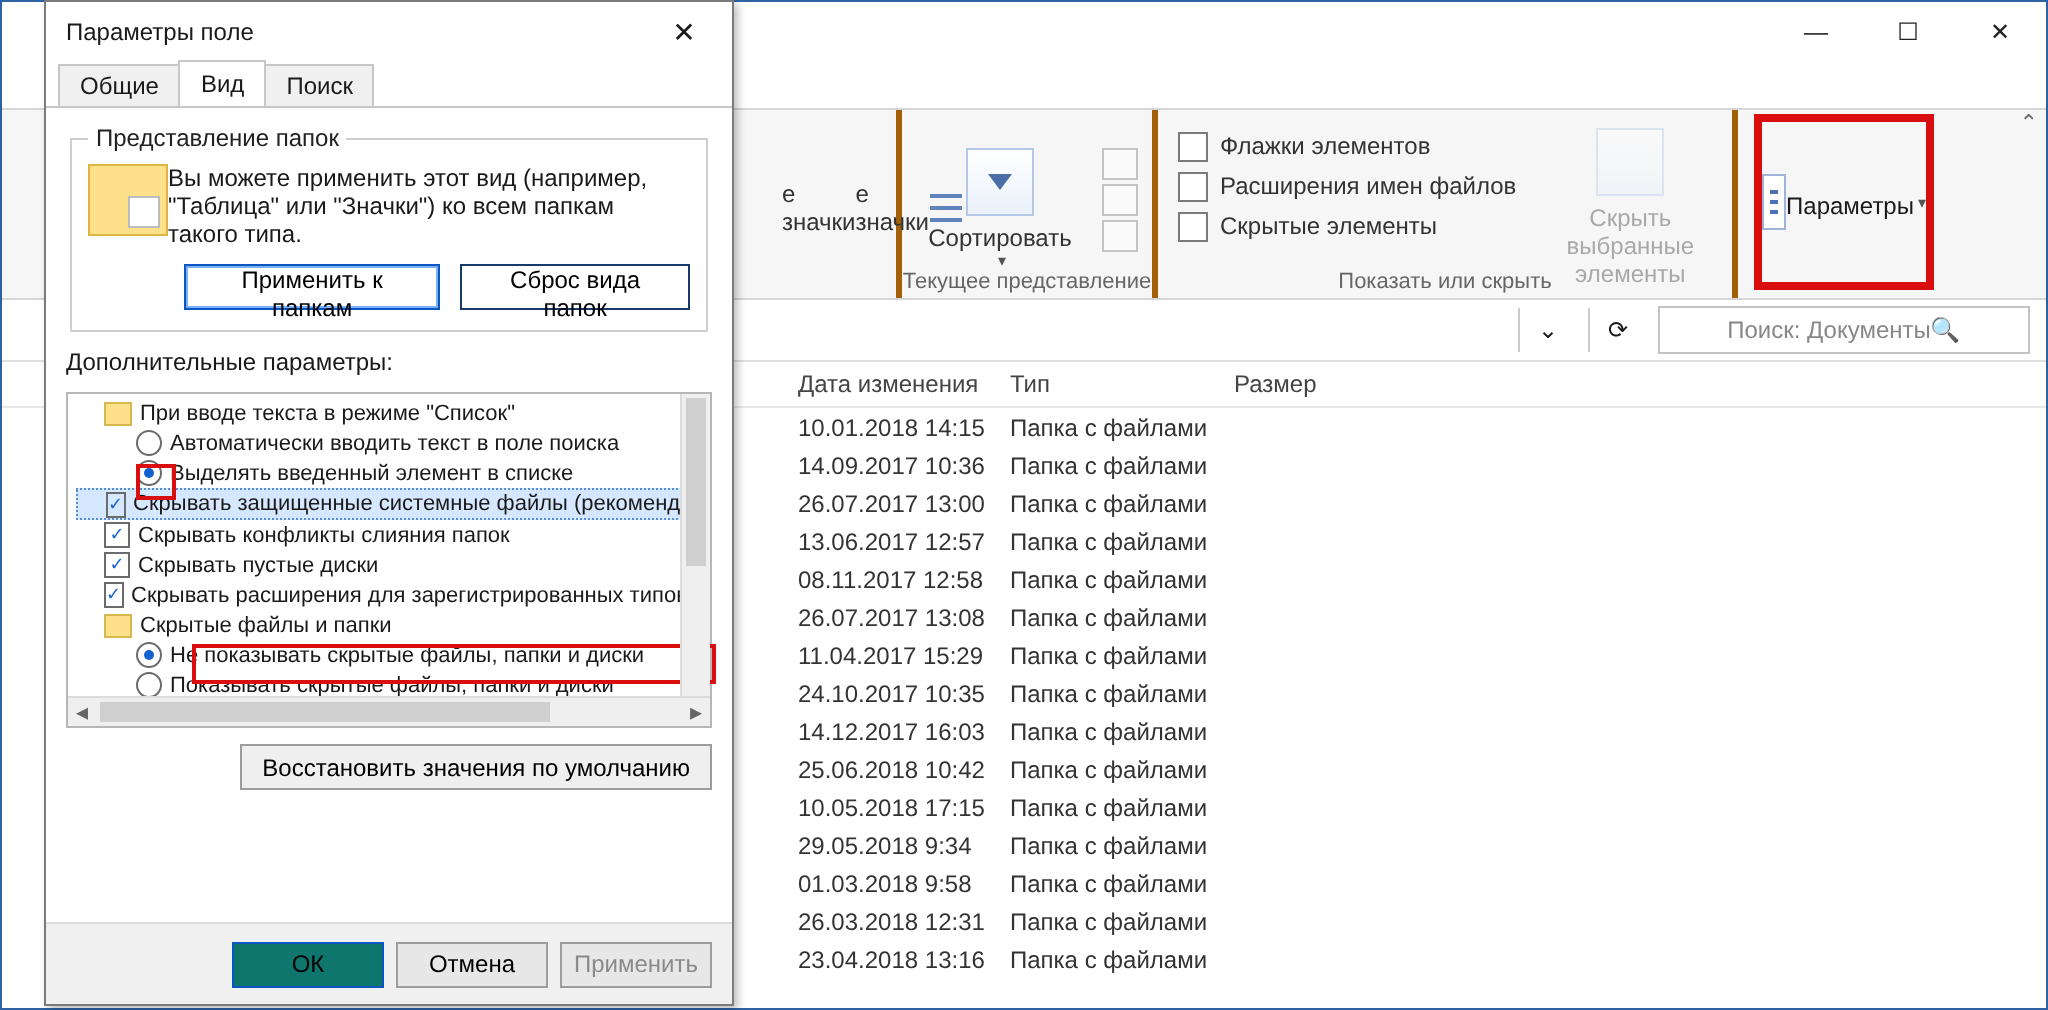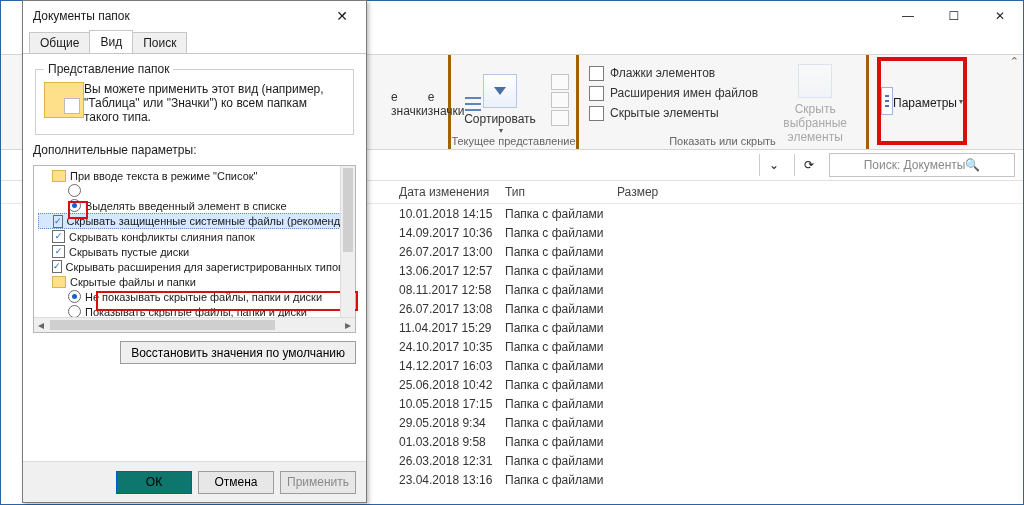--- a/index.html
+++ b/index.html
@@ -262,21 +262,21 @@
       </div>
       <div class="row">
         <span>23.04.2018 13:16</span>
         <span>Папка с файлами</span>
       </div>
     </div>
 </div>
 
 <div class="dialog">
   <div class="dlg-title">
-    <span>Документы папок</span>
+    <span>Параметры поле</span>
     <div class="dlg-close">✕</div>
   </div>
   <div class="tabs">
     <div class="tab">
         <span>Общие</span>
       </div>
     <div class="tab active">
         <span>Вид</span>
       </div>
     <div class="tab">
@@ -284,32 +284,37 @@
       </div>
   </div>
 
   <div class="dlg-body">
     <fieldset class="fv">
       <legend>Представление папок</legend>
       <div class="fv-inner">
         <div class="fv-ico"></div>
         <div class="fv-txt">Вы можете применить этот вид (например, "Таблица" или "Значки") ко всем папкам такого типа.</div>
       </div>
+      <div class="fv-btns">
+        <button>Применить к папкам</button>
+        <button>Сброс вида папок</button>
+      </div>
     </fieldset>
 
     <div class="adv-label">Дополнительные параметры:</div>
 
     <div class="tree-wrap">
       <div class="tree">
         <div class="tree-row ind1">
             <span class="fold"></span>
             <span>При вводе текста в режиме "Список"</span>
           </div>
         <div class="tree-row ind2">
             <span class="rad"></span>
+            <span>Автоматически вводить текст в поле поиска</span>
           </div>
         <div class="tree-row ind2">
             <span class="rad sel"></span>
             <span>Выделять введенный элемент в списке</span>
           </div>
         <div class="tree-row ind1 sel-row">
             <span class="chk">✓</span>
             <span>Скрывать защищенные системные файлы (рекомендуется)</span>
           </div>
         <div class="tree-row ind1">

